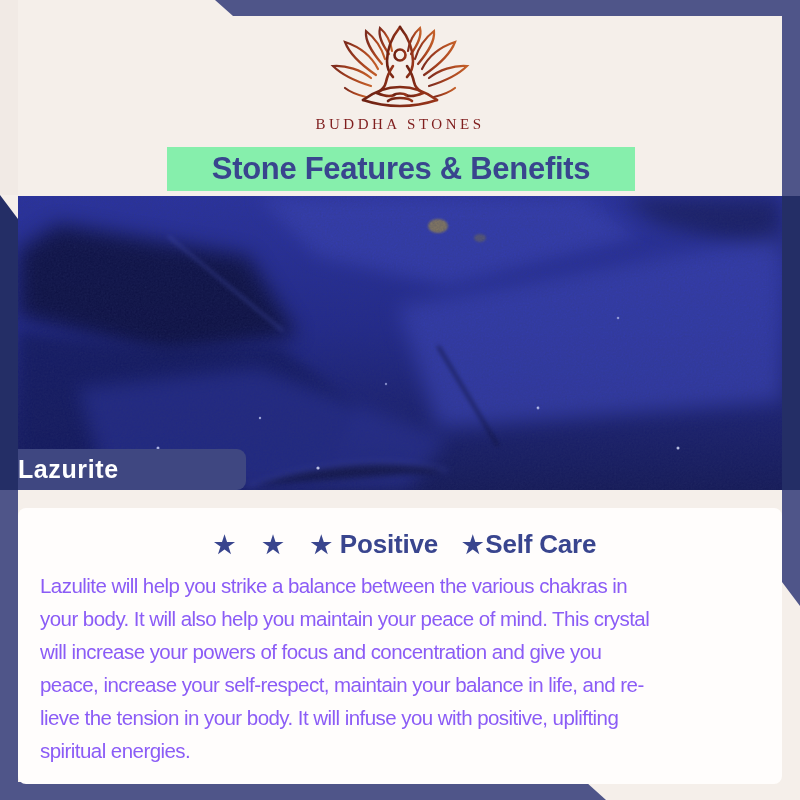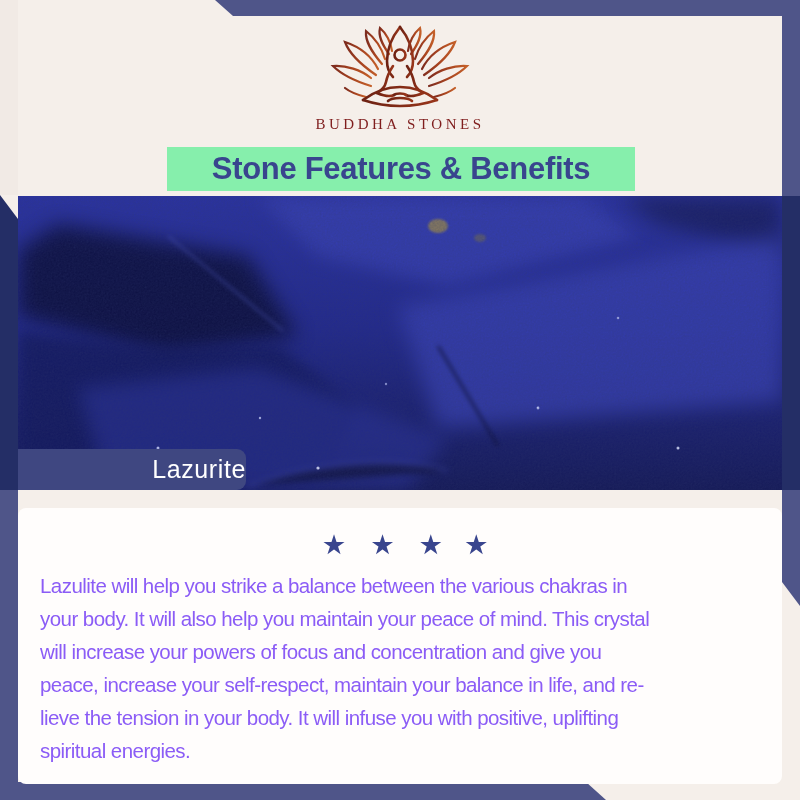--- a/index.html
+++ b/index.html
@@ -34,22 +34,22 @@
   #title-banner{left:167px;top:147px;width:468px;height:44px;background:#86efac;
     display:flex;align-items:center;justify-content:center;}
   #title-banner .title{color:#39458e;font-size:31px;font-weight:bold;letter-spacing:-0.3px;}
 
   
   #rock{left:18px;top:196px;width:764px;height:294px;overflow:hidden;background:#1c2270;}
   #rock svg{display:block;width:100%;height:100%;}
 
   
   #stone-label{left:18px;top:449px;width:228px;height:41px;background:#3f4781;
-    border-radius:0 9px 9px 0;display:flex;align-items:center;justify-content:flex-end;
-    color:#ffffff;font-size:25px;font-weight:normal;letter-spacing:0.6px;}
+    border-radius:0 9px 9px 0;display:flex;align-items:center;justify-content:flex-start;
+    color:#ffffff;font-size:25px;font-weight:bold;letter-spacing:0.6px;}
 
   
   #content-box{left:18px;top:508px;width:764px;height:276px;background:#fffdfc;border-radius:8px;}
   #features{margin-top:21px;text-align:center;color:#39458e;font-weight:bold;font-size:26px;
     letter-spacing:-0.2px;white-space:nowrap;}
   .feat{display:inline-flex;gap:8px;margin:0 10px;align-items:baseline;}
   .feat.tight{gap:2px;margin-left:7px;margin-right:0;}
   .star{font-size:24px;}
   #paragraph{margin:9px 18px 0 22px;font-size:20.5px;line-height:33px;letter-spacing:-0.55px;
     color:#8b5cf6;white-space:pre-line;}
@@ -152,23 +152,25 @@
 <div class="abs" id="content-box">
   <div id="features">
     <span class="feat">
         <span class="star">★</span>
       </span>
     <span class="feat">
         <span class="star">★</span>
       </span>
     <span class="feat">
         <span class="star">★</span>
+        <span>Positive</span>
       </span>
     <span class="feat tight">
         <span class="star">★</span>
+        <span>Self Care</span>
       </span>
   </div>
   <div id="paragraph">Lazulite will help you strike a balance between the various chakras in
 your body. It will also help you maintain your peace of mind. This crystal
 will increase your powers of focus and concentration and give you
 peace, increase your self-respect, maintain your balance in life, and re-
 lieve the tension in your body. It will infuse you with positive, uplifting
 spiritual energies.</div>
 </div>
 

